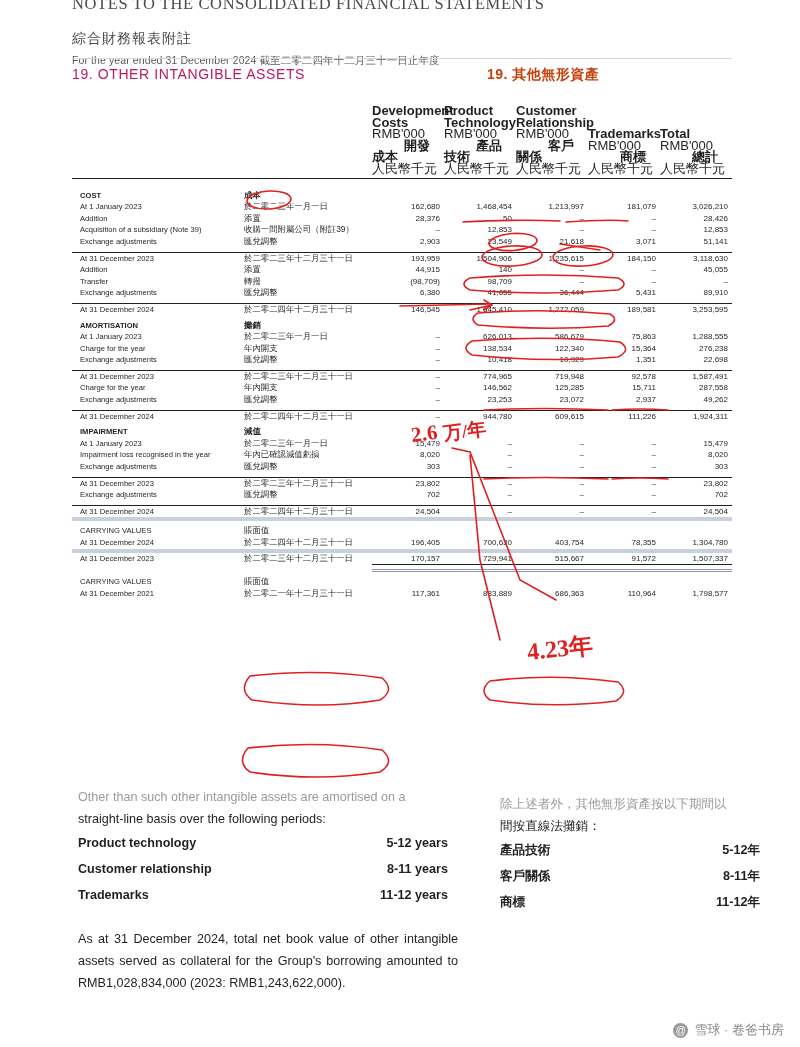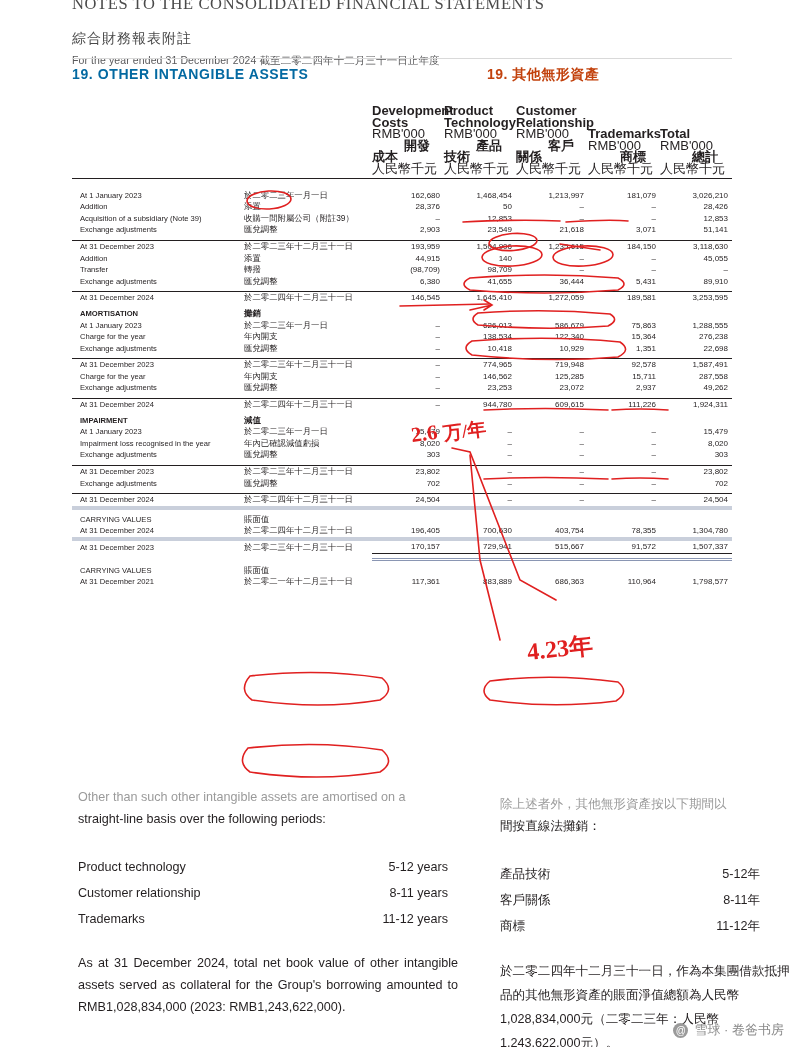--- a/index.html
+++ b/index.html
@@ -26,21 +26,21 @@
   .hdr .sub{
     font-size:10.5px;color:#58585a;margin-top:6px;letter-spacing:.1px;
   }
   .rule{
     position:absolute;left:72px;top:58px;width:660px;height:1px;background:#d9d9d9;
   }
 
   
   .sect-en{
     position:absolute;left:72px;top:66px;
-    font-size:14px;font-weight:bold;color:#0369a1;letter-spacing:.6px;
+    font-size:14px;font-weight:normal;color:#be185d;letter-spacing:.6px;
   }
   .sect-zh{
     position:absolute;left:487px;top:66px;
     font-size:14px;font-weight:bold;color:#c2410c;letter-spacing:.5px;
   }
 
   
   .tbl{position:absolute;left:72px;top:105px;width:660px;font-size:7.6px;color:#231f20;}
   .tbl table{border-collapse:collapse;width:660px;table-layout:fixed;}
   .tbl td{padding:0;vertical-align:bottom;line-height:11.6px;}
@@ -67,21 +67,21 @@
   .body-left{
     position:absolute;left:78px;top:786px;width:380px;
     font-family:"Liberation Sans", sans-serif;
     font-size:12.6px;line-height:22px;color:#231f20;
   }
   .body-right{
     position:absolute;left:500px;top:793px;width:290px;
     font-size:12.6px;line-height:22px;color:#231f20;
   }
   .faded{color:#9a9a9a;}
-  .lifelist{margin-top:24px;}
+  .lifelist{margin-top:0;font-weight:bold;}
   .lifelist .row{display:flex;justify-content:space-between;width:370px;line-height:26px;}
   .lifelist-r .row{display:flex;justify-content:space-between;width:260px;line-height:26px;}
   .para{margin-top:20px;text-align:justify;}
   .para-r{margin-top:20px;line-height:24px;}
 
   
   .wm{
     position:absolute;right:16px;bottom:8px;
     display:flex;align-items:center;gap:6px;
     font-size:13px;color:#8a8a8a;
@@ -140,20 +140,29 @@
             <td></td>
             <td></td>
             <td colspan="5"></td>
           </tr>
           <tr class="spacer">
             <td colspan="7"></td>
           </tr>
           <tr class="smallspacer">
             <td colspan="7"></td>
           </tr>
+          <tr class="bold">
+            <td class="lbl-en bold">COST</td>
+            <td class="lbl-zh bold">成本</td>
+            <td class="num"></td>
+            <td class="num"></td>
+            <td class="num"></td>
+            <td class="num"></td>
+            <td class="num"></td>
+          </tr>
           <tr class="">
             <td class="lbl-en ">At 1 January 2023</td>
             <td class="lbl-zh ">於二零二三年一月一日</td>
             <td class="num">162,680</td>
             <td class="num">1,468,454</td>
             <td class="num">1,213,997</td>
             <td class="num">181,079</td>
             <td class="num">3,026,210</td>
           </tr>
           <tr class="">
@@ -483,21 +492,20 @@
         </div>
         <div class="row">
           <span>客戶關係</span>
           <span>8-11年</span>
         </div>
         <div class="row">
           <span>商標</span>
           <span>11-12年</span>
         </div>
       </div>
-    <div class="para-r">於二零二四年十二月三十一日，作為本集團借款抵押品的其他無形資產的賬面淨值總額為人民幣1,028,834,000元（二零二三年：人民幣1,243,622,000元）。</div>
   </div>
 
   <svg class="ink" viewBox="0 0 800 1047">
     <g fill="none" stroke="#e02020" stroke-width="1.6" stroke-linecap="round">
 
       <ellipse cx="269" cy="200" rx="22" ry="9" transform="rotate(-3 269 200)"></ellipse>
 
       <path d="M463 222 Q520 219 560 221"></path>
       <path d="M566 222 Q610 219 628 221"></path>
 

